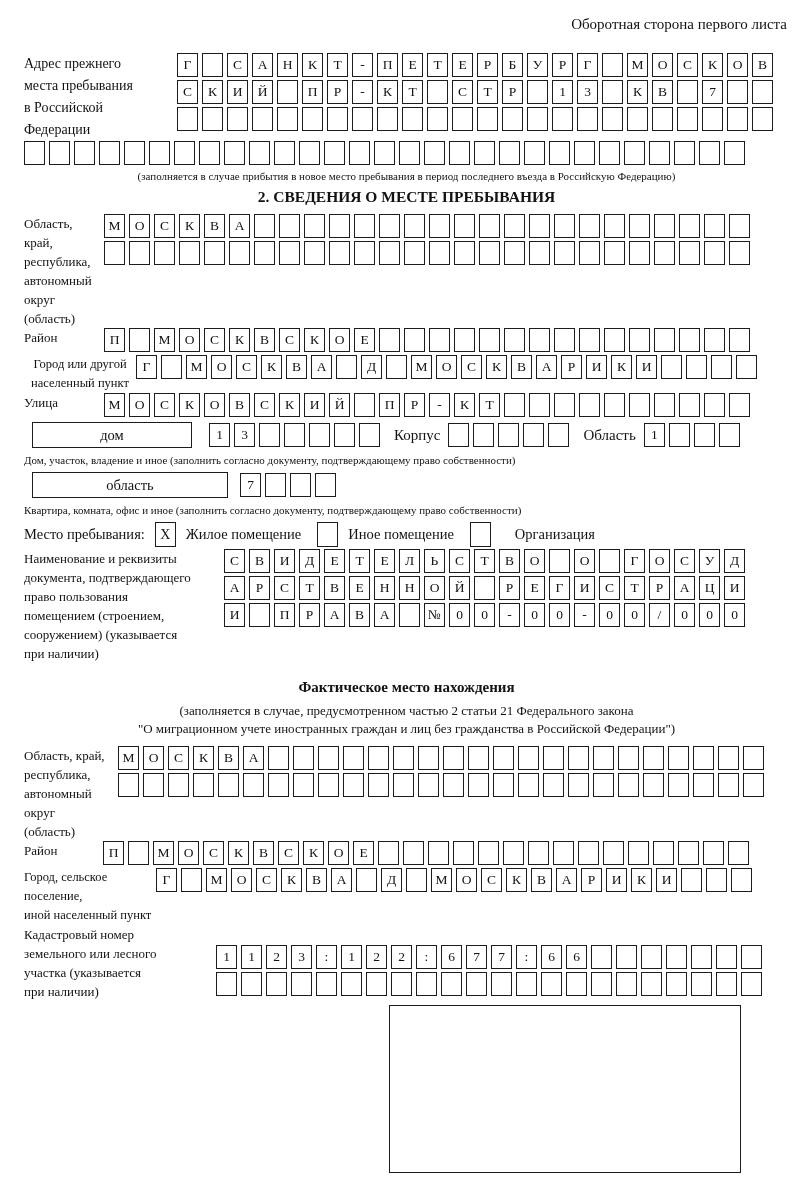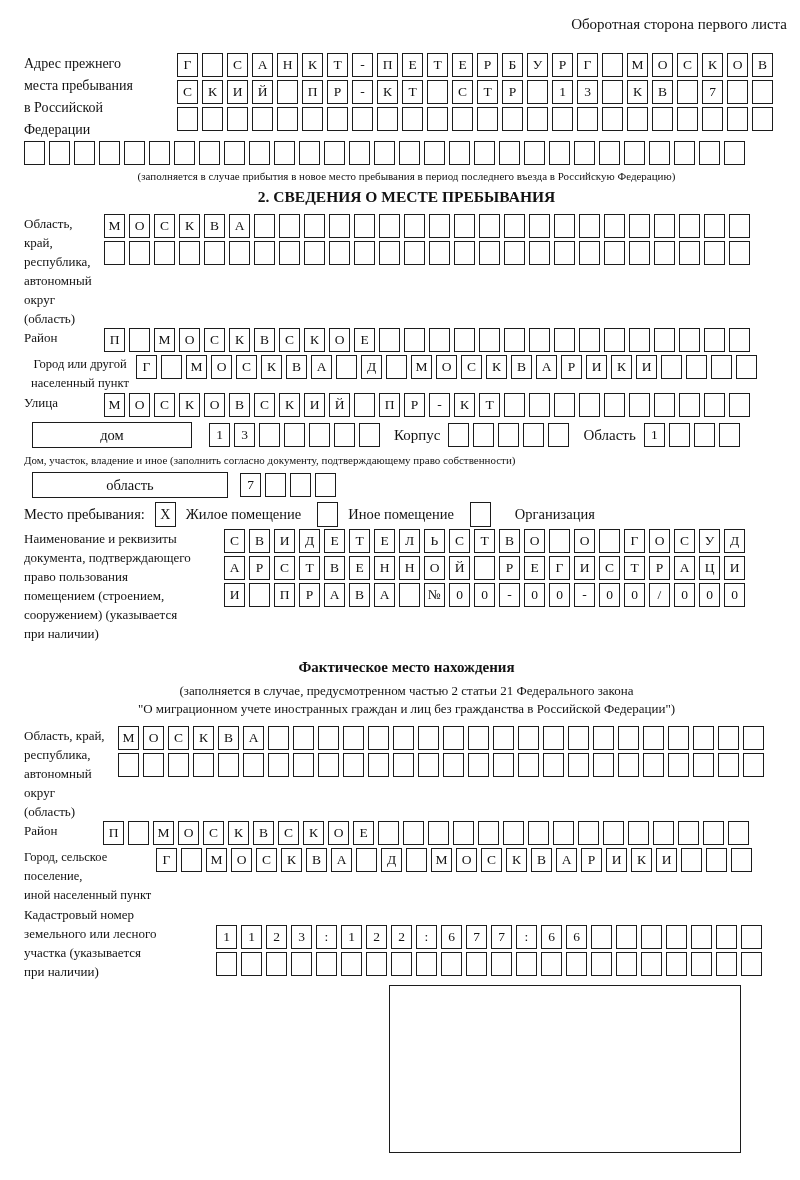--- a/index.html
+++ b/index.html
@@ -387,20 +387,21 @@
 
   <div class="inline-row">
     <div class="bigbox kv-box">область</div>
     <div class="cbox-row" style="margin-bottom:0">
         <span class="cbox">7</span>
         <span class="cbox"></span>
         <span class="cbox"></span>
         <span class="cbox"></span>
       </div>
   </div>
+  <div class="note">Квартира, комната, офис и иное (заполнить согласно документу, подтверждающему право собственности)</div>
 
   <div class="residence-row">
     <span class="res-lbl">Место пребывания:</span>
     <span class="checkbox">X</span>
     <span class="opt-lbl">Жилое помещение</span>
     <span class="checkbox"></span>
     <span class="opt-lbl">Иное помещение</span>
     <span class="checkbox"></span>
     <span class="opt-lbl-last">Организация</span>
   </div>

